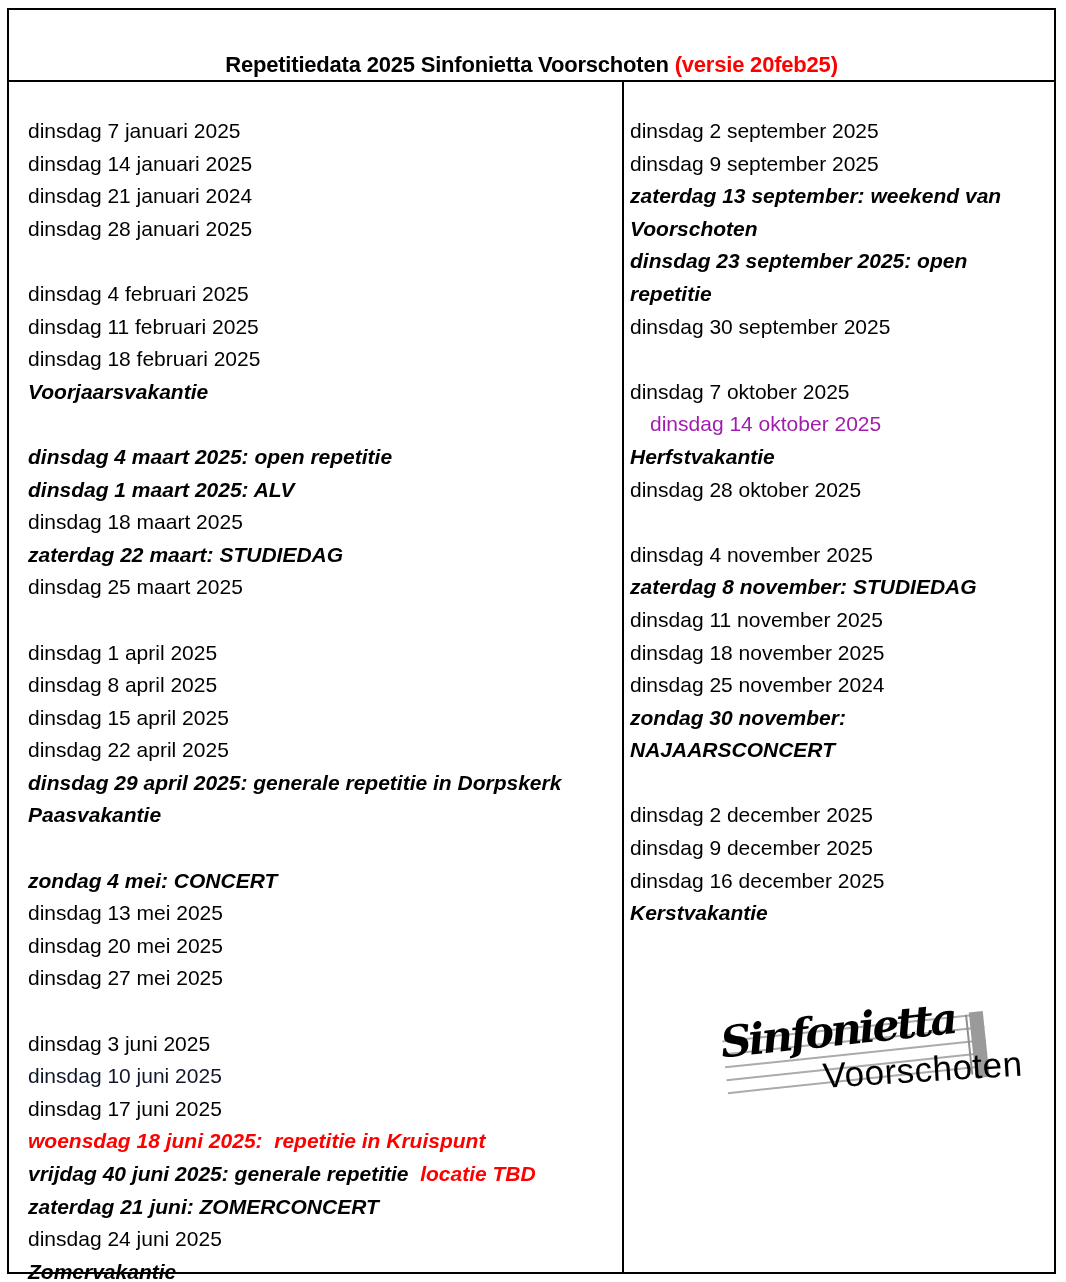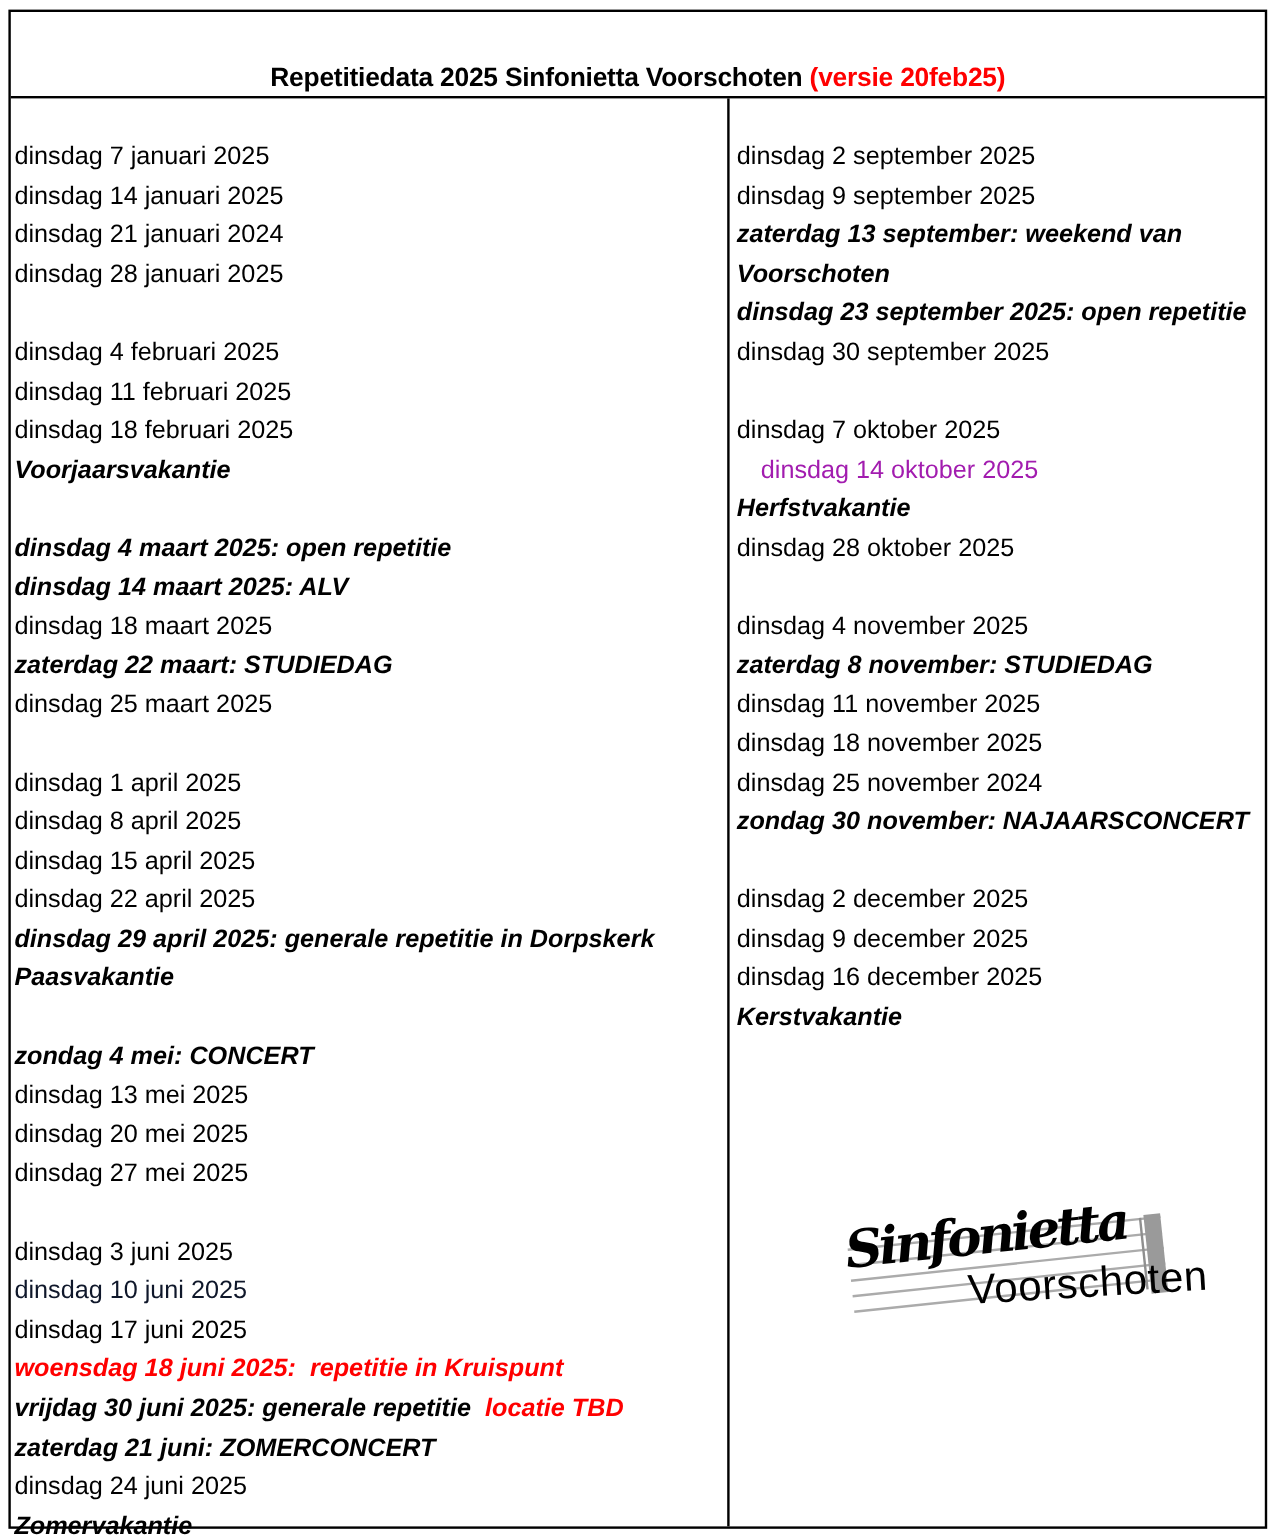--- a/index.html
+++ b/index.html
@@ -18,21 +18,21 @@
     display:flex; align-items:center; justify-content:center;
     font-weight:bold; font-size:22px; letter-spacing:-0.2px;
     white-space:pre;
     margin-top:40px;
   }
   .body-row { flex:1 1 auto; display:flex; min-height:0; }
   .col {
     box-sizing:border-box; padding:33px 6px 0 3px;
     font-size:21px; line-height:32.6px;
   }
-  .col-left  { width:599px; border-right:2.5px solid #000; flex:0 0 auto; }
+  .col-left  { width:599px; border-right:2.5px solid #000; flex:0 0 auto;margin-left:16px; }
   .col-right { flex:1 1 auto; position:relative; padding-left:6px; }
   .line { min-height:32.6px; white-space:pre-wrap; }
   .line.bi { font-weight:bold; font-style:italic; }
 
   
   .logo {
     position:absolute; left:102px; top:938px; width:272px; height:96px;
     transform:rotate(-6deg); transform-origin:50% 50%;
   }
   .staff { position:absolute; left:0; top:6px; width:262px; height:60px; }
@@ -72,42 +72,42 @@
         <div class="line"><span style="color: rgb(0, 0, 0);">dinsdag 14 januari 2025</span></div>
         <div class="line"><span style="color: rgb(0, 0, 0);">dinsdag 21 januari 2024</span></div>
         <div class="line"><span style="color: rgb(0, 0, 0);">dinsdag 28 januari 2025</span></div>
         <div class="line"><span style="color: rgb(0, 0, 0);"></span></div>
         <div class="line"><span style="color: rgb(0, 0, 0);">dinsdag 4 februari 2025</span></div>
         <div class="line"><span style="color: rgb(0, 0, 0);">dinsdag 11 februari 2025</span></div>
         <div class="line"><span style="color: rgb(0, 0, 0);">dinsdag 18 februari 2025</span></div>
         <div class="line bi"><span style="color: rgb(0, 0, 0);">Voorjaarsvakantie</span></div>
         <div class="line"><span style="color: rgb(0, 0, 0);"></span></div>
         <div class="line bi"><span style="color: rgb(0, 0, 0);">dinsdag 4 maart 2025: open repetitie</span></div>
-        <div class="line bi"><span style="color: rgb(0, 0, 0);">dinsdag 14 maart 2025: ALV</span></div>
+        <div class="line bi"><span style="color: rgb(0, 0, 0);">dinsdag 1 maart 2025: ALV</span></div>
         <div class="line"><span style="color: rgb(0, 0, 0);">dinsdag 18 maart 2025</span></div>
         <div class="line bi"><span style="color: rgb(0, 0, 0);">zaterdag 22 maart: STUDIEDAG</span></div>
         <div class="line"><span style="color: rgb(0, 0, 0);">dinsdag 25 maart 2025</span></div>
         <div class="line"><span style="color: rgb(0, 0, 0);"></span></div>
         <div class="line"><span style="color: rgb(0, 0, 0);">dinsdag 1 april 2025</span></div>
         <div class="line"><span style="color: rgb(0, 0, 0);">dinsdag 8 april 2025</span></div>
         <div class="line"><span style="color: rgb(0, 0, 0);">dinsdag 15 april 2025</span></div>
         <div class="line"><span style="color: rgb(0, 0, 0);">dinsdag 22 april 2025</span></div>
         <div class="line bi"><span style="color: rgb(0, 0, 0);">dinsdag 29 april 2025: generale repetitie in Dorpskerk</span></div>
         <div class="line bi"><span style="color: rgb(0, 0, 0);">Paasvakantie</span></div>
         <div class="line"><span style="color: rgb(0, 0, 0);"></span></div>
         <div class="line bi"><span style="color: rgb(0, 0, 0);">zondag 4 mei: CONCERT</span></div>
         <div class="line"><span style="color: rgb(0, 0, 0);">dinsdag 13 mei 2025</span></div>
         <div class="line"><span style="color: rgb(0, 0, 0);">dinsdag 20 mei 2025</span></div>
         <div class="line"><span style="color: rgb(0, 0, 0);">dinsdag 27 mei 2025</span></div>
         <div class="line"><span style="color: rgb(0, 0, 0);"></span></div>
         <div class="line"><span style="color: rgb(0, 0, 0);">dinsdag 3 juni 2025</span></div>
         <div class="line"><span style="color: #0f172a;">dinsdag 10 juni 2025</span></div>
         <div class="line"><span style="color: rgb(0, 0, 0);">dinsdag 17 juni 2025</span></div>
         <div class="line bi"><span style="color: rgb(255, 0, 0);">woensdag 18 juni 2025:  repetitie in Kruispunt</span></div>
-        <div class="line bi"><span style="color: rgb(0, 0, 0);">vrijdag 30 juni 2025: generale repetitie </span><span style="color: rgb(255, 0, 0);"> locatie TBD</span></div>
+        <div class="line bi"><span style="color: rgb(0, 0, 0);">vrijdag 40 juni 2025: generale repetitie </span><span style="color: rgb(255, 0, 0);"> locatie TBD</span></div>
         <div class="line bi"><span style="color: rgb(0, 0, 0);">zaterdag 21 juni: ZOMERCONCERT</span></div>
         <div class="line"><span style="color: rgb(0, 0, 0);">dinsdag 24 juni 2025</span></div>
         <div class="line bi"><span style="color: rgb(0, 0, 0);">Zomervakantie</span></div>
       </div>
 
     <div class="col col-right">
 
       <div class="logo">
         <div class="staff">
           <div class="sline" style="top:0"></div>

